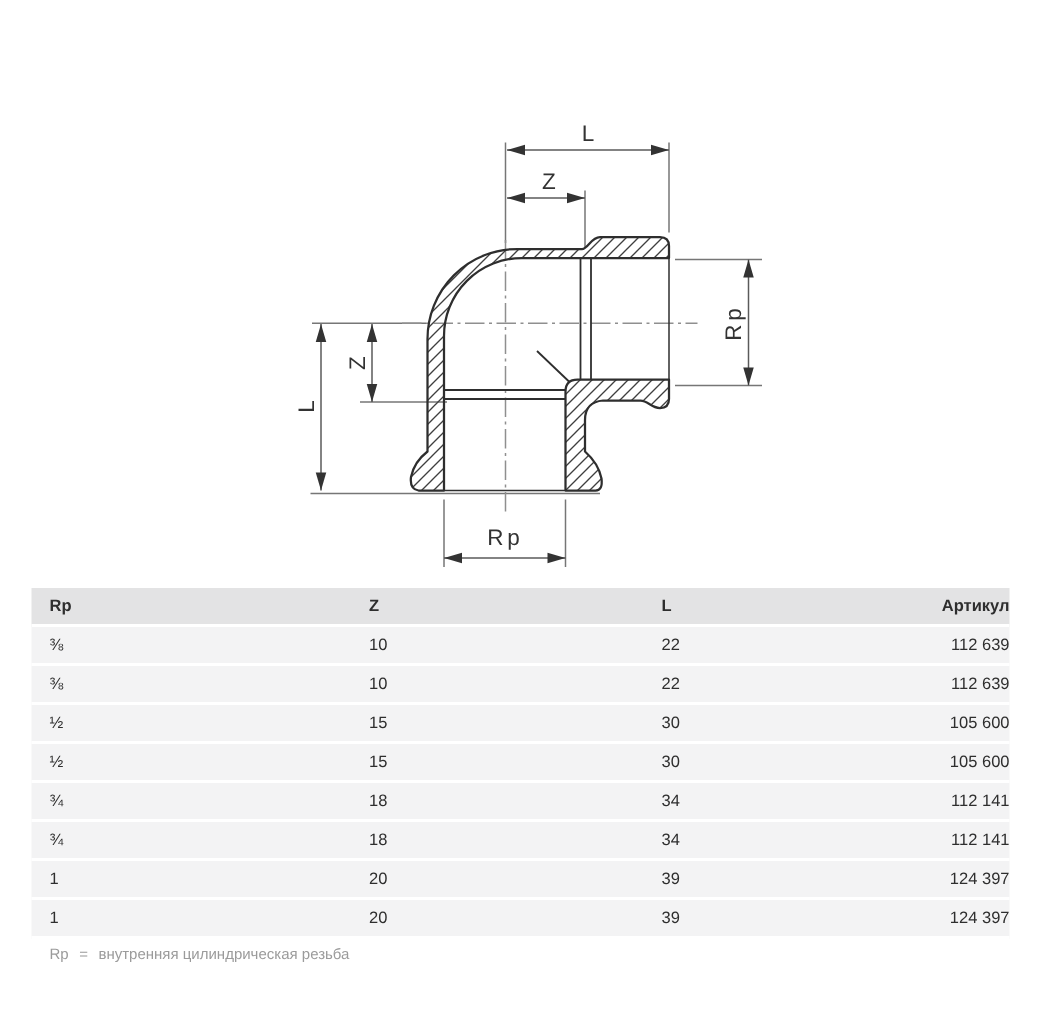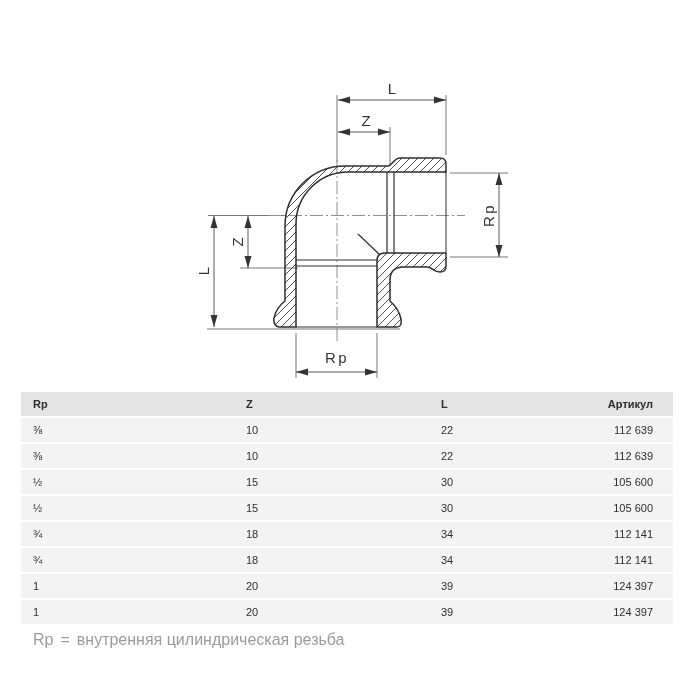--- a/index.html
+++ b/index.html
@@ -10,23 +10,23 @@
   .drawing{position:absolute;top:0;left:0;}
   .dim-label{font-size:15px;fill:#333333;}
   .dim-label.spaced{letter-spacing:2.5px;}
 
   .data-table{position:absolute;top:392px;left:21px;width:652px;font-size:11px;color:#2e2e2e;}
   .t-row{display:grid;grid-template-columns:225px 195px 132px 1fr;height:24px;line-height:24px;
          background:#f3f3f4;border-bottom:2px solid #ffffff;}
   .t-row.head{background:#e3e3e4;font-weight:bold;}
   .cell{white-space:nowrap;overflow:hidden;}
   .cell-rp{padding-left:12px;}
-  .cell-art{text-align:right;padding-right:20px;}
+  .cell-art{text-align:right;padding-right:0;}
 
-  .footnote{position:absolute;top:631px;left:33px;font-size:16px;color:#9b9b9b;}
+  .footnote{position:absolute;top:631px;left:33px;font-size:10px;color:#9b9b9b;}
   .footnote .term{margin-right:7px;}
   .footnote .eq{margin-right:7px;}
 </style>
 </head>
 <body>
 
 <svg class="drawing" width="692" height="390" viewBox="0 0 692 390">
   <defs>
     <pattern id="hatch" patternUnits="userSpaceOnUse" width="8" height="8">
       <path d="M-2,2 L2,-2 M0,8 L8,0 M6,10 L10,6" stroke="#3f3f3f" stroke-width="0.9" fill="none"></path>

